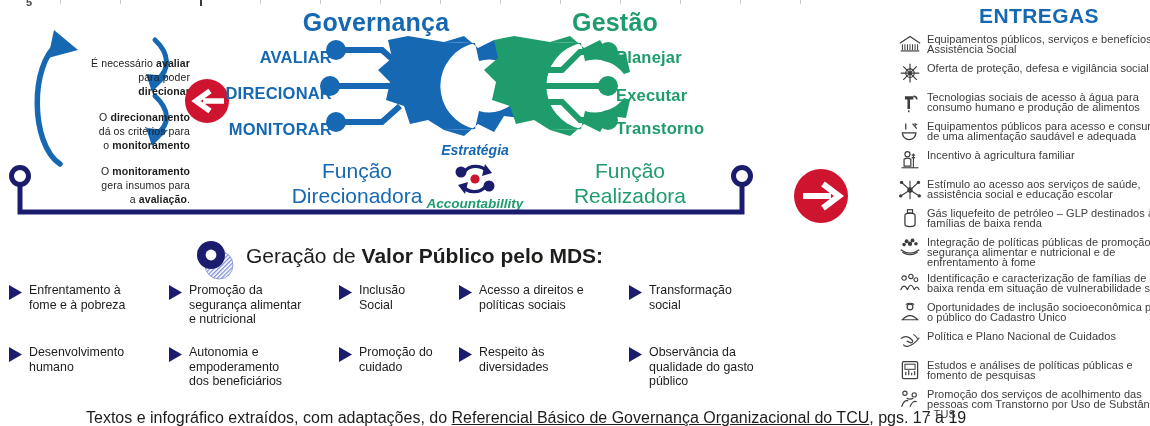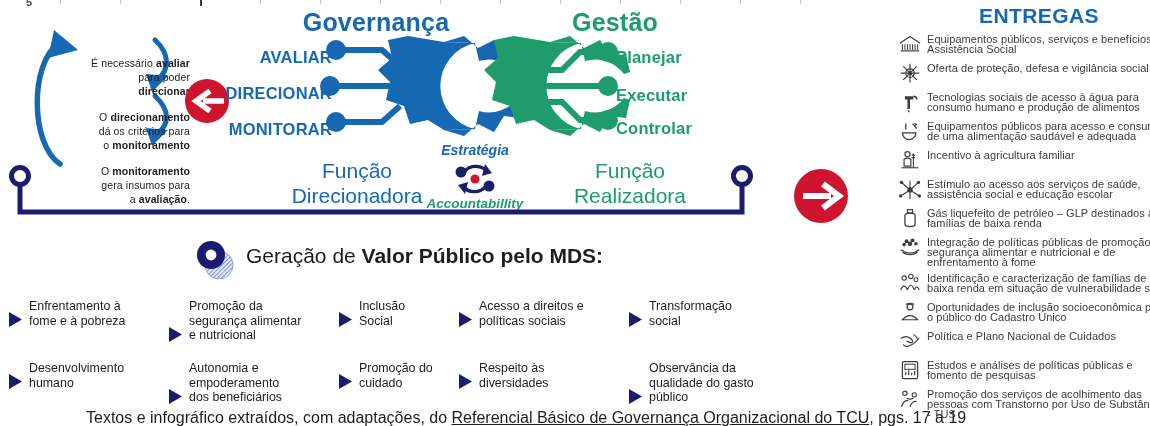--- a/index.html
+++ b/index.html
@@ -72,21 +72,21 @@
   
   .redright{left:793px;top:168px;width:56px;height:56px;}
 
   
   .vp-mark{left:192px;top:239px;width:54px;height:42px;}
   .vp-title{left:246px;top:244px;font-size:21px;color:#1d1d1b;white-space:nowrap;}
   .vp-title b{font-weight:bold;}
 
   
   .vgrid{left:8px;top:283px;width:790px;height:110px;}
-  .vitem{position:absolute;display:flex;align-items:flex-end;margin-top:16px;}
+  .vitem{position:absolute;display:flex;align-items:flex-start;}
   .vtri{flex:0 0 auto;width:15px;height:17px;margin-right:6px;margin-top:1px;}
   .vtxt{font-size:12.4px;line-height:14.6px;color:#1d1d1b;}
 
   
   .footer{left:86px;top:409px;font-size:16px;color:#1d1d1b;white-space:nowrap;}
   .footer u{text-decoration:underline;}
 
   
   .panel{left:893px;top:0px;width:292px;height:364px;}
   .panel-title{position:absolute;left:0;top:4px;width:292px;text-align:center;
@@ -210,21 +210,21 @@
       <circle cx="376" cy="84" r="10" fill="#1f9c6b"></circle>
     </svg>
   </div>
 
   <div class="abs lbl blue l-avaliar">AVALIAR</div>
   <div class="abs lbl blue l-direcionar">DIRECIONAR</div>
   <div class="abs lbl blue l-monitorar">MONITORAR</div>
 
   <div class="abs lbl green l-planejar">Planejar</div>
   <div class="abs lbl green l-executar">Executar</div>
-  <div class="abs lbl green l-controlar">Controlar</div>
+  <div class="abs lbl green l-controlar">Transtorno</div>
 
   <div class="func blue">
     <div>Função</div>
     <div>Direcionadora</div>
   </div>
   <div class="func green">
     <div>Função</div>
     <div>Realizadora</div>
   </div>
 

